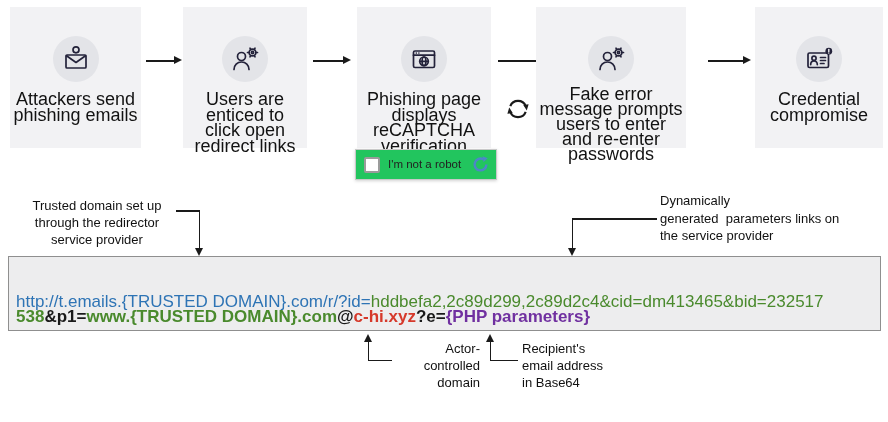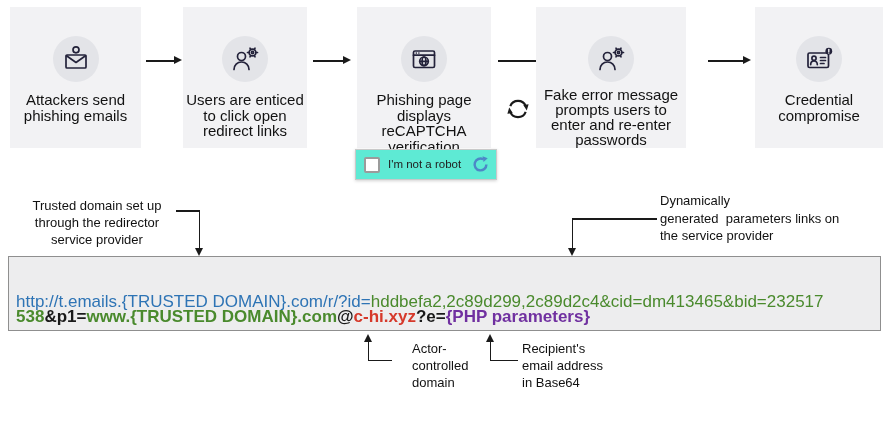--- a/index.html
+++ b/index.html
@@ -4,40 +4,40 @@
 <style>
   * { box-sizing: border-box; margin: 0; padding: 0; }
   html,body { background:#ffffff; }
   body { font-family:"Liberation Sans", sans-serif; color:#111; }
   .canvas { position:relative; width:888px; height:422px; background:#fff; overflow:hidden; }
 
   .stage { position:absolute; top:7px; height:141px; background:#f2f2f4; }
   .circle { position:absolute; top:29px; width:46px; height:46px; border-radius:50%;
             background:#e3e4e8; display:flex; align-items:center; justify-content:center; }
   .stage-label { position:absolute; top:85px; left:3px; right:3px; text-align:center;
-                 font-size:15px; line-height:15.5px; color:#121212; }
+                 font-size:18px; line-height:15.5px; color:#121212; }
 
   .hline, .vline { position:absolute; background:#1a1a1a; }
   .hline { height:1.6px; }
   .vline { width:1.6px; }
   .head-right, .head-down, .head-up { position:absolute; width:0; height:0; }
   .head-right { border-left:8px solid #1a1a1a; border-top:4.5px solid transparent; border-bottom:4.5px solid transparent; }
   .head-down  { border-top:8px solid #1a1a1a; border-left:4.5px solid transparent; border-right:4.5px solid transparent; }
   .head-up    { border-bottom:8px solid #1a1a1a; border-left:4.5px solid transparent; border-right:4.5px solid transparent; }
 
   .note { position:absolute; font-size:13px; line-height:17px; color:#111; white-space:pre-wrap; }
 
   .url-box { position:absolute; left:8px; top:256px; width:873px; height:75px;
              background:#ededee; border:1px solid #8f8f8f; }
   .url-line { position:absolute; left:7px; font-size:17px; line-height:27px; white-space:nowrap;margin-top:24px; }
   .url-line-1 { top:7px; }
   .url-line-2 { top:22px;font-weight:bold; }
 
   .recaptcha { position:absolute; left:355px; top:149px; width:142px; height:31px;
-               background:#5eead4; border:1px solid #c9c9c9; box-shadow:0 1px 3px rgba(0,0,0,.18); }
+               background:#22c55e; border:1px solid #c9c9c9; box-shadow:0 1px 3px rgba(0,0,0,.18); }
   .rc-box { position:absolute; left:8px; top:7px; width:16px; height:16px; background:#fff;
             border:2px solid #9b9b9b; border-radius:2px; cursor:pointer; }
   .rc-label { position:absolute; left:32px; top:8px; font-size:11.5px; color:#222; }
   .rc-logo { position:absolute; right:6px; top:5px; }
 
   .sync { position:absolute; left:505px; top:96px; }
 </style>
 </head>
 <body>
 
@@ -176,21 +176,21 @@
 
   <div class="url-box">
     <div class="url-line url-line-1"><span style="color: rgb(46, 116, 181);">http://t.emails.{TRUSTED DOMAIN}.com/r/?id=</span><span style="color: rgb(74, 138, 45);">hddbefa2,2c89d299,2c89d2c4&amp;cid=dm413465&amp;bid=232517</span></div>
     <div class="url-line url-line-2"><span style="color: rgb(74, 138, 45);">538</span><span style="color: rgb(26, 26, 26);">&amp;p1=</span><span style="color: rgb(74, 138, 45);">www.{TRUSTED DOMAIN}.com</span><span style="color: rgb(26, 26, 26);">@</span><span style="color: rgb(214, 57, 43);">c-hi.xyz</span><span style="color: rgb(26, 26, 26);">?e=</span><span style="color: rgb(112, 48, 160);">{PHP parameters}</span></div>
   </div>
 
 
   <div class="head-up" style="left:363.8px;top:334px"></div>
   <div class="vline" style="left:367.5px;top:341px;height:20px"></div>
   <div class="hline" style="left:368px;top:359.5px;width:24px"></div>
-  <div class="note" style="left:412px;top:340px;width:84px;text-align:left">Actor-
+  <div class="note" style="left:396px;top:340px;width:84px;text-align:right">Actor-
 controlled
 domain</div>
 
   <div class="head-up" style="left:485.8px;top:334px"></div>
   <div class="vline" style="left:489.5px;top:341px;height:20px"></div>
   <div class="hline" style="left:490px;top:359.5px;width:28px"></div>
   <div class="note" style="left:522px;top:340px;width:112px;text-align:left">Recipient's
 email address
 in Base64</div>
 

